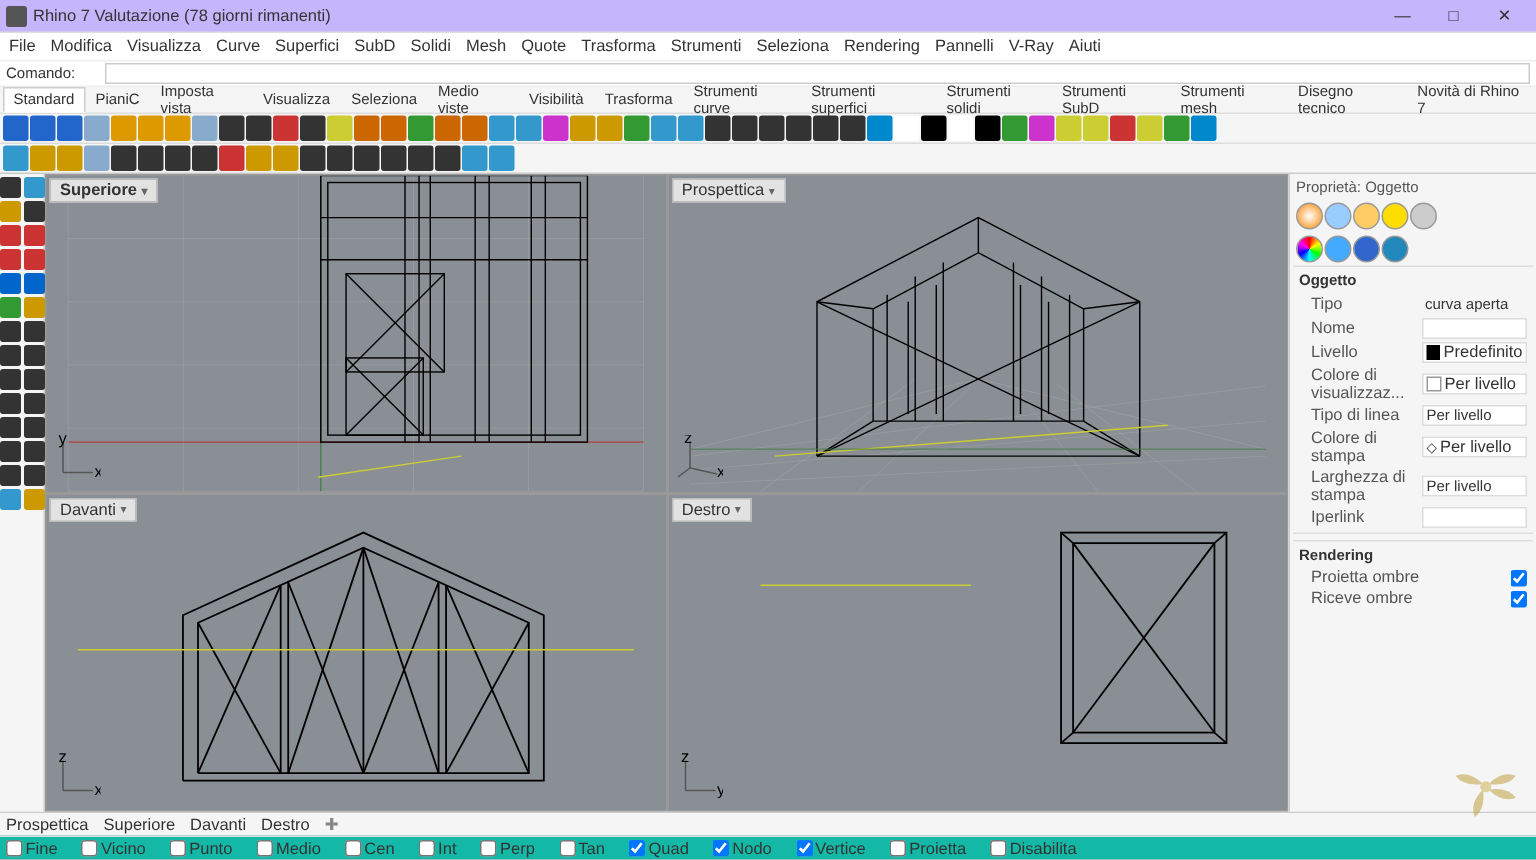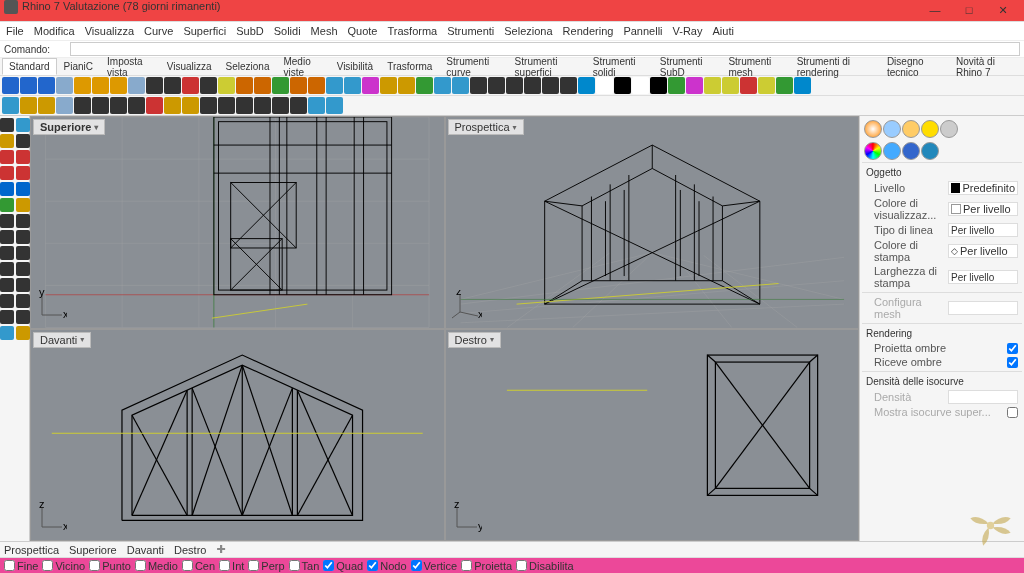--- a/index.html
+++ b/index.html
@@ -1,17 +1,17 @@
 <!DOCTYPE html>
 <html><head>
 <meta charset="utf-8">
 <style>
 *{margin:0;padding:0;box-sizing:border-box;font-family:"Segoe UI",Tahoma,sans-serif;font-size:11px;color:#333;}
 body{background:#f0f0f0;width:1024px;height:573px;overflow:hidden;position:relative;}
-.titlebar{height:22px;background:#ef4444;display:flex;align-items:flex-start;padding:0 4px;border-bottom:1px solid #ddd;}
+.titlebar{height:22px;background:#c4b5fd;display:flex;align-items:center;padding:0 4px;border-bottom:1px solid #ddd;}
 .titlebar .icon{width:14px;height:14px;background:#555;border-radius:2px;margin-right:4px;}
 .titlebar .title{flex:1;font-size:11px;}
 .winbtns{display:flex;gap:0;}
 .winbtn{width:34px;height:20px;display:flex;align-items:center;justify-content:center;cursor:default;}
 .menubar{height:18px;background:#fff;display:flex;align-items:center;padding:0 6px;gap:10px;}
 .menubar span{font-size:11px;cursor:default;}
 .cmdrow{height:18px;background:#fff;display:flex;align-items:center;padding:0 4px;border-top:1px solid #eee;border-bottom:1px solid #eee;}
 .cmdrow .lbl{font-size:10px;margin-right:20px;}
 .cmdrow input{flex:1;height:14px;border:1px solid #ccc;font-size:10px;padding:0 2px;}
 .tabbar{height:18px;background:#f5f5f5;display:flex;align-items:center;padding:0 2px;gap:0;border-bottom:1px solid #ddd;}
@@ -29,31 +29,31 @@
 .vp .vtitle.active{color:#14a;font-weight:600;}
 .vp .vtitle .dd{font-size:8px;color:#666;}
 .vp svg{position:absolute;inset:0;width:100%;height:100%;}
 .axisind{position:absolute;bottom:6px;left:6px;font-size:9px;color:#555;z-index:5;}
 .axisind svg{position:static;width:30px;height:30px;}
 .rightpanel{width:165px;background:#f5f5f5;border-left:1px solid #ccc;overflow-y:auto;padding:2px;}
 .rightpanel .hdr{font-size:10px;padding:2px;color:#555;}
 .iconrow{display:flex;gap:1px;padding:2px;flex-wrap:wrap;}
 .ibtn{width:18px;height:18px;border-radius:50%;border:1px solid #999;}
 .section{border-top:1px solid #ddd;padding:2px 0;}
-.section .stitle{font-size:10px;padding:2px 4px;color:#333;}
+.section .stitle{font-size:10px;padding:2px 4px;color:#333;font-weight:bold;}
 .prop{display:flex;align-items:center;padding:1px 4px;font-size:10px;}
 .prop .pl{flex:1;color:#555;padding-left:8px;}
 .prop .pv{width:70px;border:1px solid #ddd;background:#fff;padding:0 2px;font-size:10px;height:14px;display:flex;align-items:center;gap:2px;}
 .prop .pv.ro{background:#f5f5f5;border:none;}
 .swatch{width:10px;height:10px;background:#000;display:inline-block;}
 .pbtn{display:block;width:calc(100% - 8px);margin:2px 4px;background:#e8e8e8;border:1px solid #bbb;font-size:10px;padding:2px;text-align:center;cursor:default;}
 .chk{width:11px;height:11px;}
 .statusrow{height:16px;background:#f5f5f5;display:flex;align-items:center;padding:0 4px;gap:10px;border-top:1px solid #ccc;font-size:10px;}
 .statusrow .vtab{cursor:default;}
-.osnaps{height:16px;background:#ec4899;display:flex;align-items:center;padding:0 4px;gap:4px;border-top:1px solid #ddd;font-size:10px;}
+.osnaps{height:16px;background:#14b8a6;display:flex;align-items:center;padding:0 4px;gap:16px;border-top:1px solid #ddd;font-size:10px;}
 .osnaps label{display:flex;align-items:center;gap:2px;}
 .logo{position:absolute;bottom:18px;right:6px;opacity:.6;z-index:10;}
 </style>
 </head>
 <body>
 
 <div class="titlebar">
   <div class="icon"></div>
   <div class="title">Rhino 7 Valutazione (78 giorni rimanenti)</div>
   <div class="winbtns">
@@ -94,21 +94,20 @@
     <div class="tab">Visualizza</div>
     <div class="tab">Seleziona</div>
     <div class="tab">Medio viste</div>
     <div class="tab">Visibilità</div>
     <div class="tab">Trasforma</div>
     <div class="tab">Strumenti curve</div>
     <div class="tab">Strumenti superfici</div>
     <div class="tab">Strumenti solidi</div>
     <div class="tab">Strumenti SubD</div>
     <div class="tab">Strumenti mesh</div>
-    <div class="tab">Strumenti di rendering</div>
     <div class="tab">Disegno tecnico</div>
     <div class="tab">Novità di Rhino 7</div>
   </div>
 
 <div class="toolstrip" id="ts1">
     <span class="tbtn" style="background: rgb(34, 102, 204);"></span>
     <span class="tbtn" style="background: rgb(34, 102, 204);"></span>
     <span class="tbtn" style="background: rgb(34, 102, 204);"></span>
     <span class="tbtn" style="background: rgb(136, 170, 204);"></span>
     <span class="tbtn" style="background: rgb(221, 153, 0);"></span>
@@ -395,37 +394,46 @@
       <div class="axisind"><svg viewBox="0 0 30 30">
             <line x1="5" y1="25" x2="25" y2="25" stroke="#555"></line>
             <line x1="5" y1="25" x2="5" y2="5" stroke="#555"></line>
             <text x="26" y="28" font-size="7">y</text>
             <text x="2" y="6" font-size="7">z</text>
           </svg></div>
     </div>
   </div>
 
   <div class="rightpanel">
+    <div class="hdr">Proprietà: Oggetto</div>
     <div class="iconrow">
       <span class="ibtn" style="background:radial-gradient(circle,#fff,#f80)"></span>
       <span class="ibtn" style="background:#9cf"></span>
       <span class="ibtn" style="background:#fc6"></span>
       <span class="ibtn" style="background:#fd0"></span>
       <span class="ibtn" style="background:#ccc"></span>
     </div>
     <div class="iconrow">
       <span class="ibtn" style="background:conic-gradient(red,yellow,lime,cyan,blue,magenta,red)"></span>
       <span class="ibtn" style="background:#4af"></span>
       <span class="ibtn" style="background:#36c"></span>
       <span class="ibtn" style="background:#28b"></span>
     </div>
 
     <div class="section">
       <div class="stitle">Oggetto</div>
       <div class="prop">
+          <span class="pl">Tipo</span>
+          <span class="pv ro">curva aperta</span>
+        </div>
+      <div class="prop">
+          <span class="pl">Nome</span>
+          <span class="pv"></span>
+        </div>
+      <div class="prop">
           <span class="pl">Livello</span>
           <span class="pv">
             <span class="swatch"></span>
             <span>Predefinito</span>
           </span>
         </div>
       <div class="prop">
           <span class="pl">Colore di visualizzaz...</span>
           <span class="pv">
             <span class="swatch" style="background:#fff;border:1px solid #999"></span>
@@ -440,52 +448,41 @@
           <span class="pl">Colore di stampa</span>
           <span class="pv">
             <span style="font-size:9px">◇</span>
             <span>Per livello</span>
           </span>
         </div>
       <div class="prop">
           <span class="pl">Larghezza di stampa</span>
           <span class="pv">Per livello</span>
         </div>
+      <div class="prop">
+          <span class="pl">Iperlink</span>
+          <span class="pv"></span>
+        </div>
     </div>
 
     <div class="section">
-      <div class="prop">
-          <span class="pl" style="color:#aaa">Configura mesh</span>
-          <span class="pv"></span>
-        </div>
     </div>
 
     <div class="section">
       <div class="stitle">Rendering</div>
       <div class="prop">
           <span class="pl">Proietta ombre</span>
           <input type="checkbox" class="chk" checked="" style="">
         </div>
       <div class="prop">
           <span class="pl">Riceve ombre</span>
           <input type="checkbox" class="chk" checked="" style="">
         </div>
     </div>
 
-    <div class="section">
-      <div class="stitle">Densità delle isocurve</div>
-      <div class="prop">
-          <span class="pl" style="color:#aaa">Densità</span>
-          <span class="pv"></span>
-        </div>
-      <div class="prop">
-          <span class="pl" style="color:#aaa">Mostra isocurve super...</span>
-          <input type="checkbox" class="chk" style="">
-        </div>
-    </div>
 
 
   </div>
 </div>
 
 <div class="statusrow" id="statusrow">
     <span class="vtab">Prospettica</span>
     <span class="vtab">Superiore</span>
     <span class="vtab">Davanti</span>
     <span class="vtab">Destro</span>

